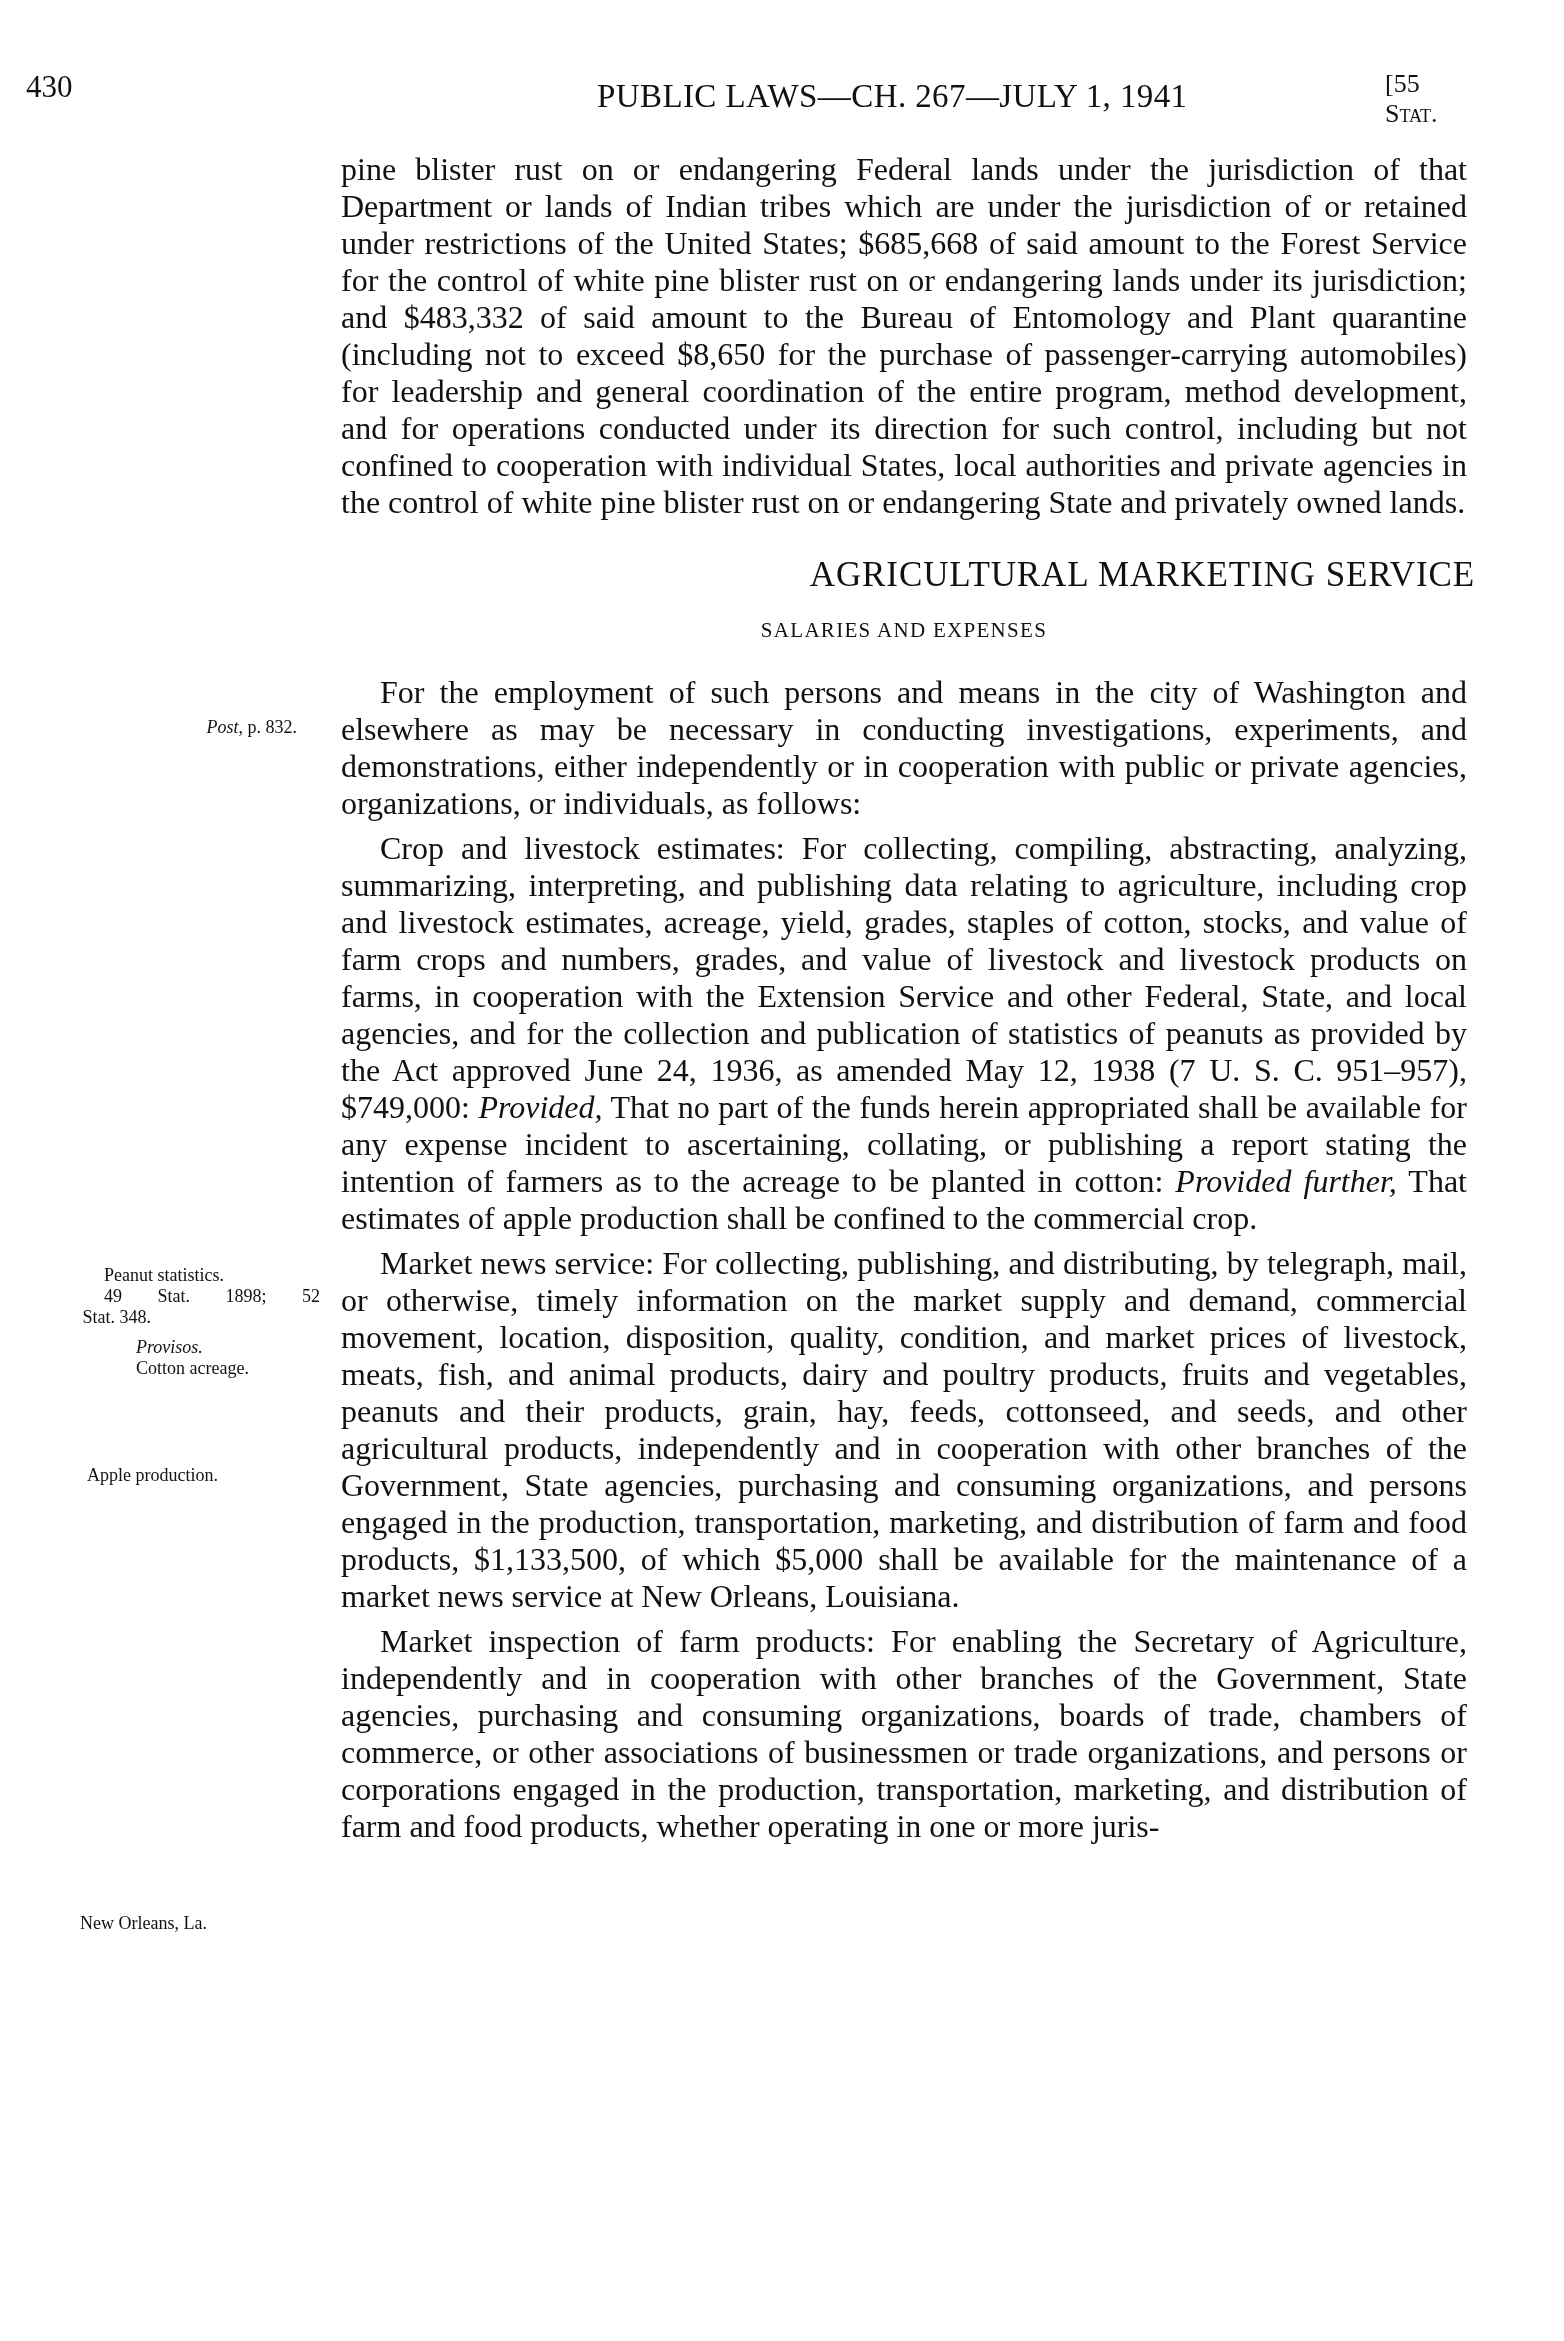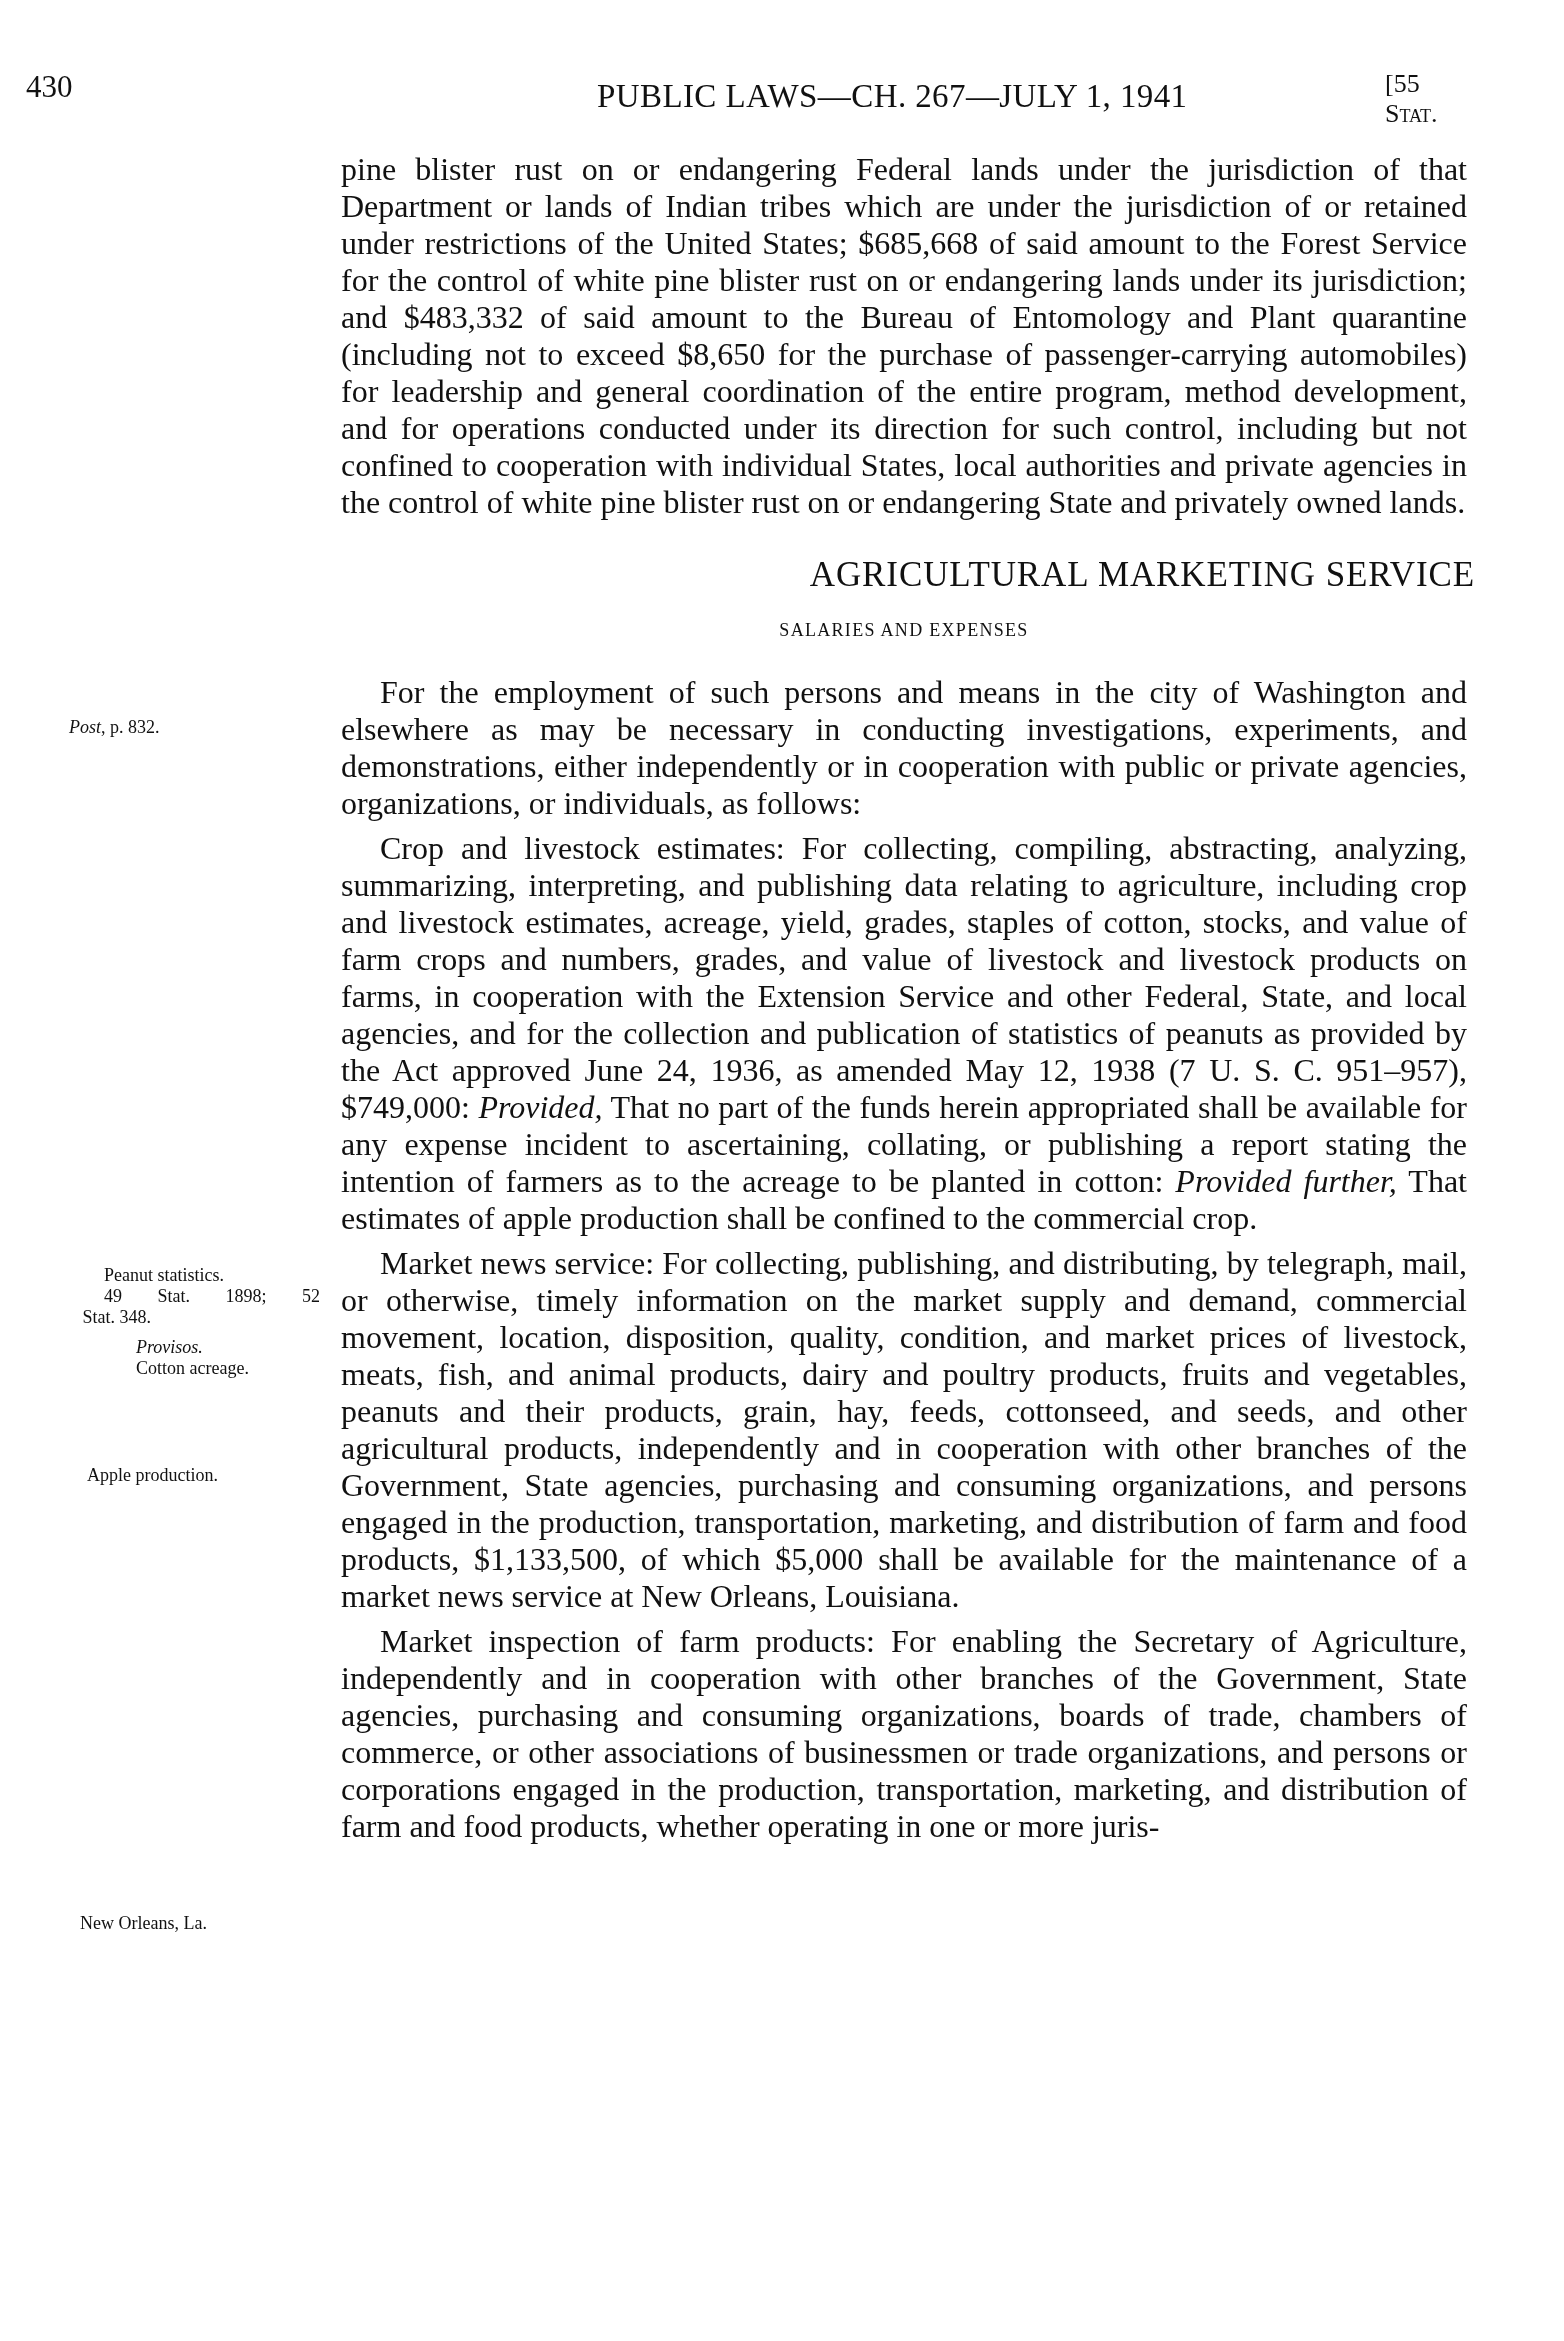--- a/index.html
+++ b/index.html
@@ -20,28 +20,28 @@
     position: absolute; left: 333px; width: 1142px; top: 143px;
     font-size: 32px; line-height: 37px; text-align: justify;
   }
   .body-col p { margin: 8px; }
   .body-col p.indent { text-indent: 39px; }
   .section-title {
     text-align: right; font-size: 35px; letter-spacing: 0.9px;
     margin: 33px 0 17.3px 0; line-height: 42px;
   }
   .subsection-title {
-    text-align: center; font-size: 18px; letter-spacing: 1.3px;
+    text-align: center; font-size: 21px; letter-spacing: 1.3px;
     margin: 2px 0 26px 0; line-height: 35px;
   }
   .margin-note {
     position: absolute; left: 78px; width: 234px;
     font-size: 18px; line-height: 21px;
   }
-  .margin-note.right { left: 69px; width: 242px; }
+  .margin-note.right { text-align: right; left: 55px; width: 242px; }
   .it { font-style: italic; }
 </style>
 </head>
 <body>
 
 <div class="header">
   <span class="page-num">430</span>
   <span class="running-head">PUBLIC LAWS—CH. 267—JULY 1, 1941</span>
   <span class="stat-ref"><span>[55 </span><span class="sc">Stat.</span></span>
 </div>

